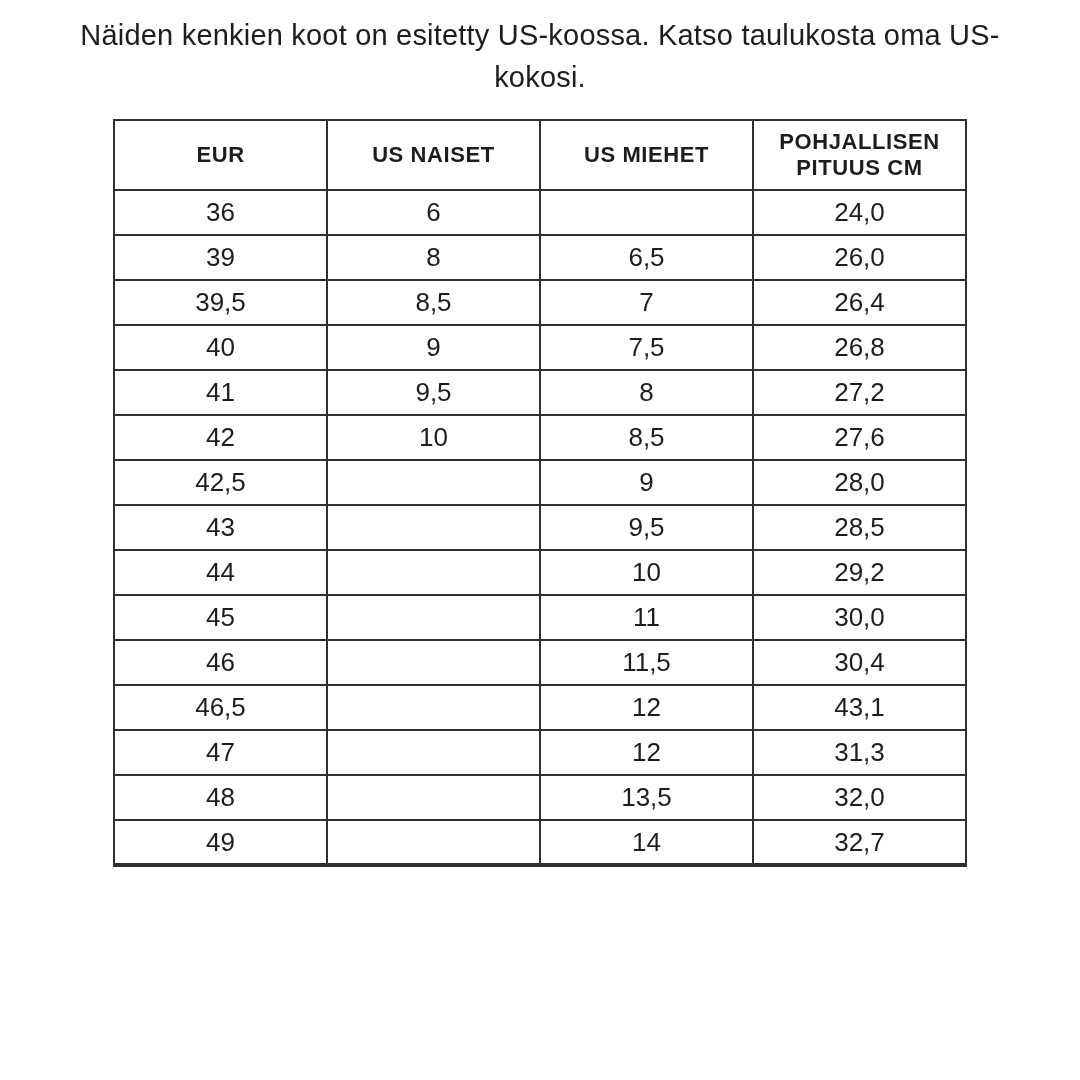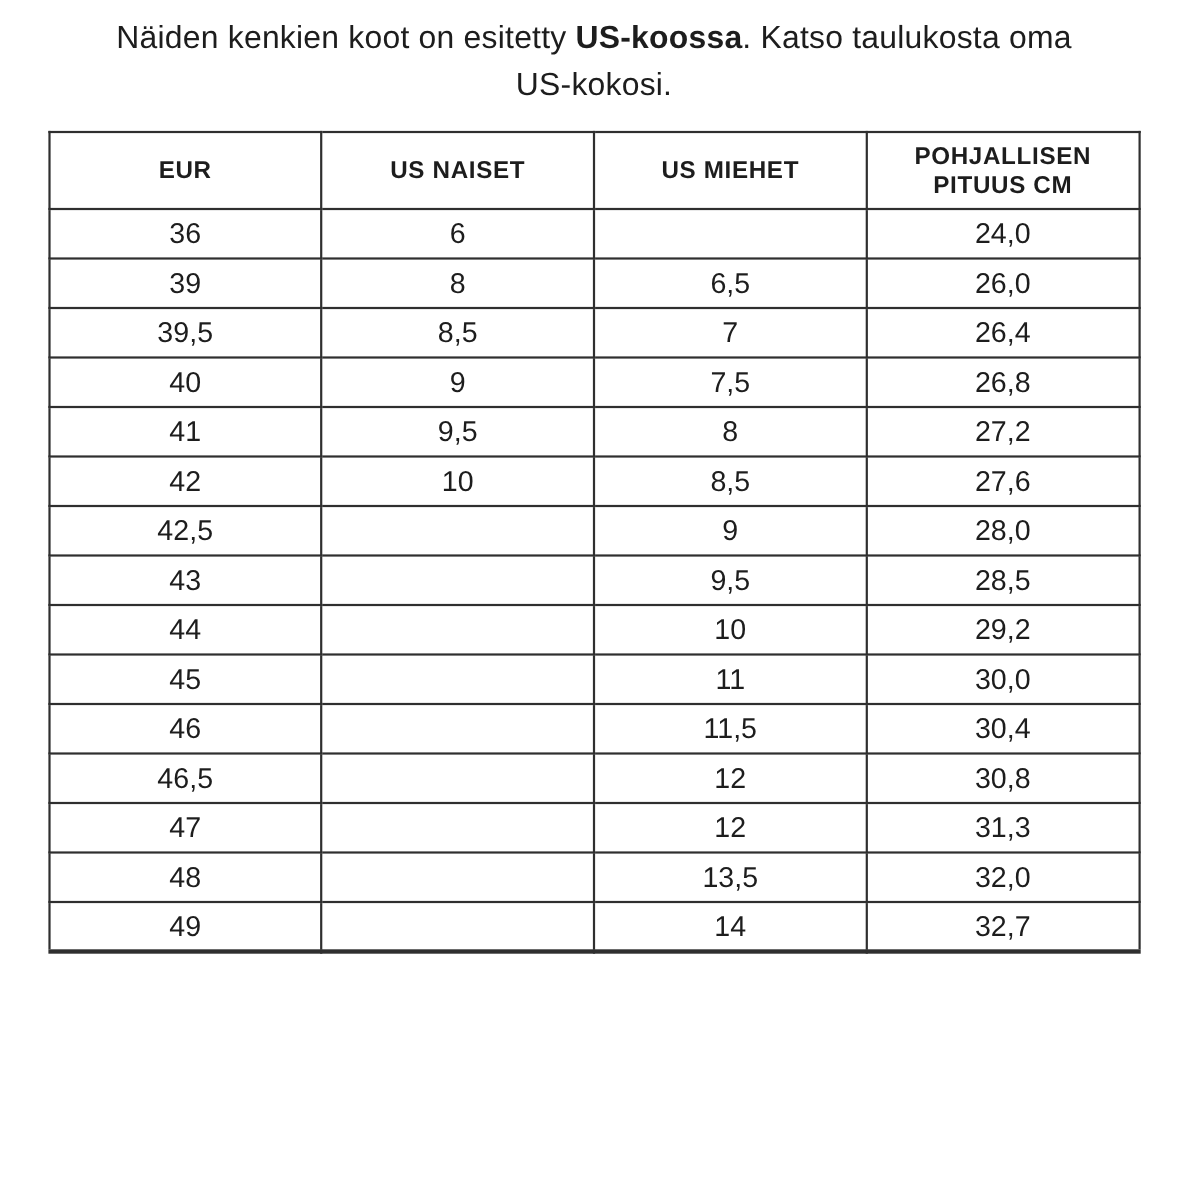--- a/index.html
+++ b/index.html
@@ -23,23 +23,23 @@
   .intro {
     width: 920px;
     margin: 0 auto;
     padding-top: 14px;
     text-align: center;
     font-size: 29px;
     line-height: 1.45;
     font-weight: 400;
     letter-spacing: 0.2px;
   }
-  .intro strong { font-weight: 700; }
+  .intro strong { font-weight: 400; }
   table.size-table {
-    width: 993px;
+    width: 854px;
     margin: 21px auto 0 auto;
     border-collapse: collapse;
     table-layout: fixed;
     border: 2px solid #2f2f2f;
     border-bottom-width: 4px;
   }
   table.size-table th,
   table.size-table td {
     border: 2px solid #2f2f2f;
     text-align: center;
@@ -147,21 +147,21 @@
         <tr>
           <td>46</td>
           <td></td>
           <td>11,5</td>
           <td>30,4</td>
         </tr>
         <tr>
           <td>46,5</td>
           <td></td>
           <td>12</td>
-          <td>30,8</td>
+          <td>43,1</td>
         </tr>
         <tr>
           <td>47</td>
           <td></td>
           <td>12</td>
           <td>31,3</td>
         </tr>
         <tr>
           <td>48</td>
           <td></td>

